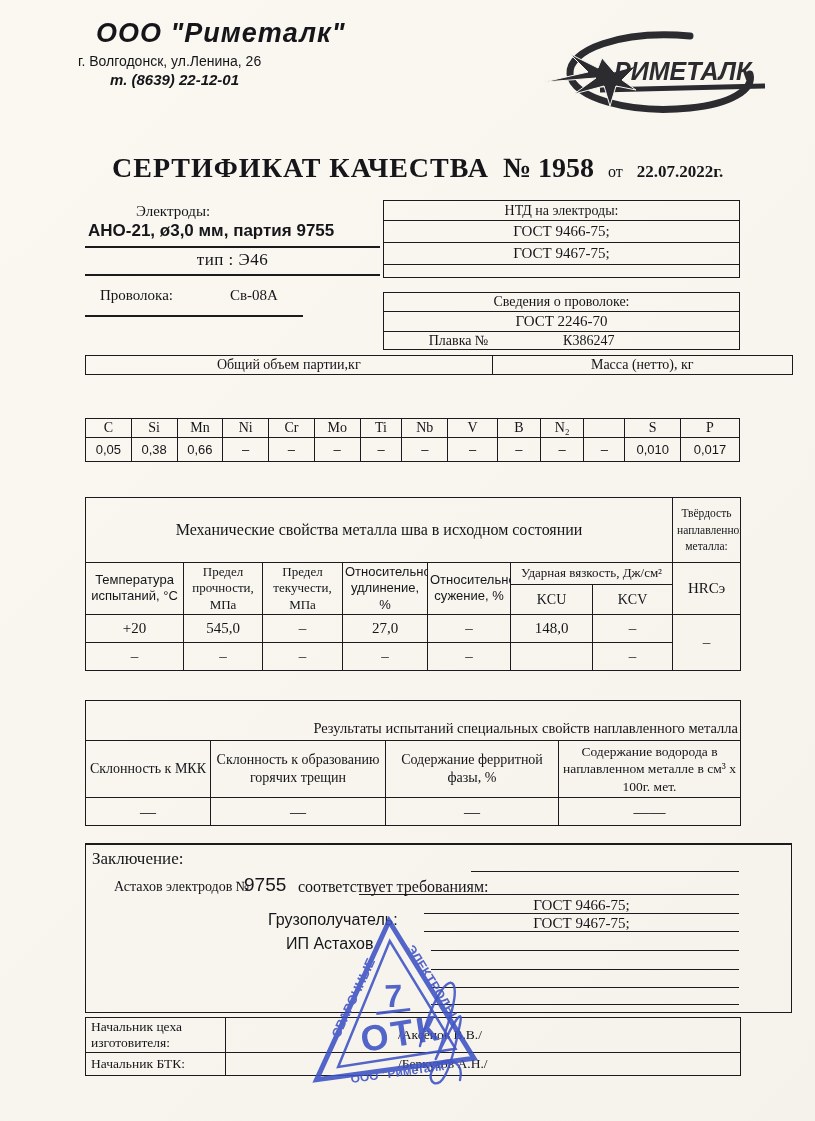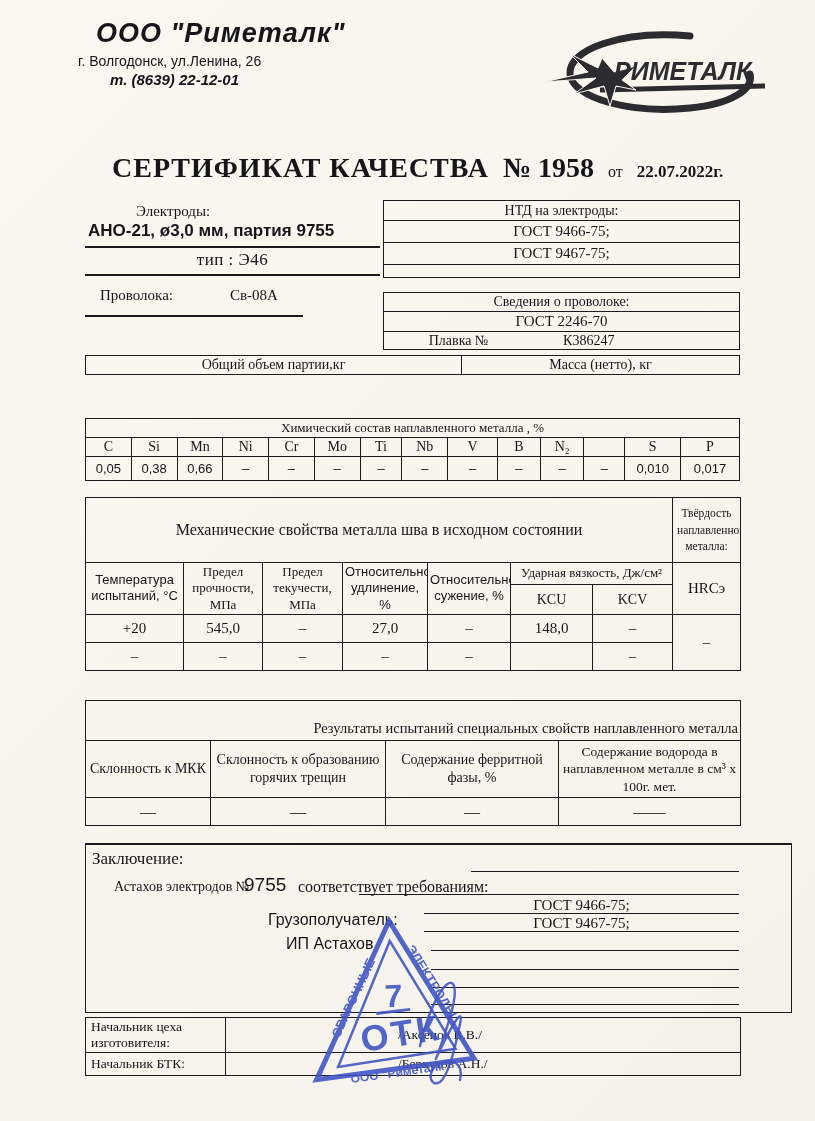--- a/index.html
+++ b/index.html
@@ -135,21 +135,21 @@
         <div style="display:flex;">
           <span class="serif14" style="width:42%; text-align:center;">Плавка №</span>
           <span class="serif14" style="width:58%; text-align:left; padding-left:30px;">К386247</span>
         </div>
       </td>
           </tr>
     </tbody>
       </table>
   </div>
 
-  <div class="abs" style="left:85px; top:355px; width:655px;">
+  <div class="abs" style="left:85px; top:355px; width:708px;">
     <table>
       <colgroup>
           <col style="width:57.5%">
           <col style="width:42.5%">
         </colgroup>
       <tbody>
           <tr>
         <td class="serif14" style="height:18px;">Общий объем партии,кг</td>
         <td class="serif14">Масса (нетто), кг</td>
       </tr>
@@ -169,23 +169,20 @@
           <col style="width:6.4%">
           <col style="width:7%">
           <col style="width:7.6%">
           <col style="width:6.6%">
           <col style="width:6.6%">
           <col style="width:6.3%">
           <col style="width:8.5%">
           <col style="width:9%">
       </colgroup>
       <tbody>
-          <tr class="chem-title">
-            <td colspan="14">Химический состав наплавленного металла , %</td>
-          </tr>
       <tr class="chem-head">
         <td>C</td>
         <td>Si</td>
         <td>Mn</td>
         <td>Ni</td>
         <td>Cr</td>
         <td>Mo</td>
         <td>Ti</td>
         <td>Nb</td>
         <td>V</td>

